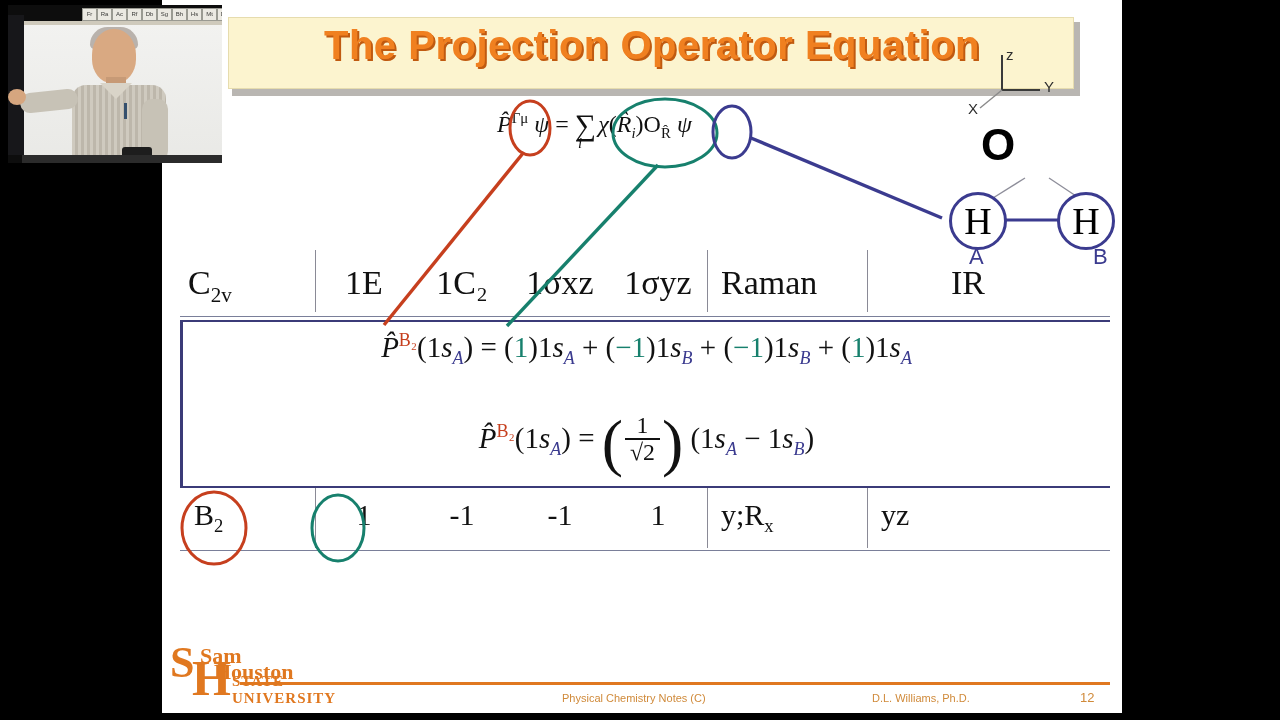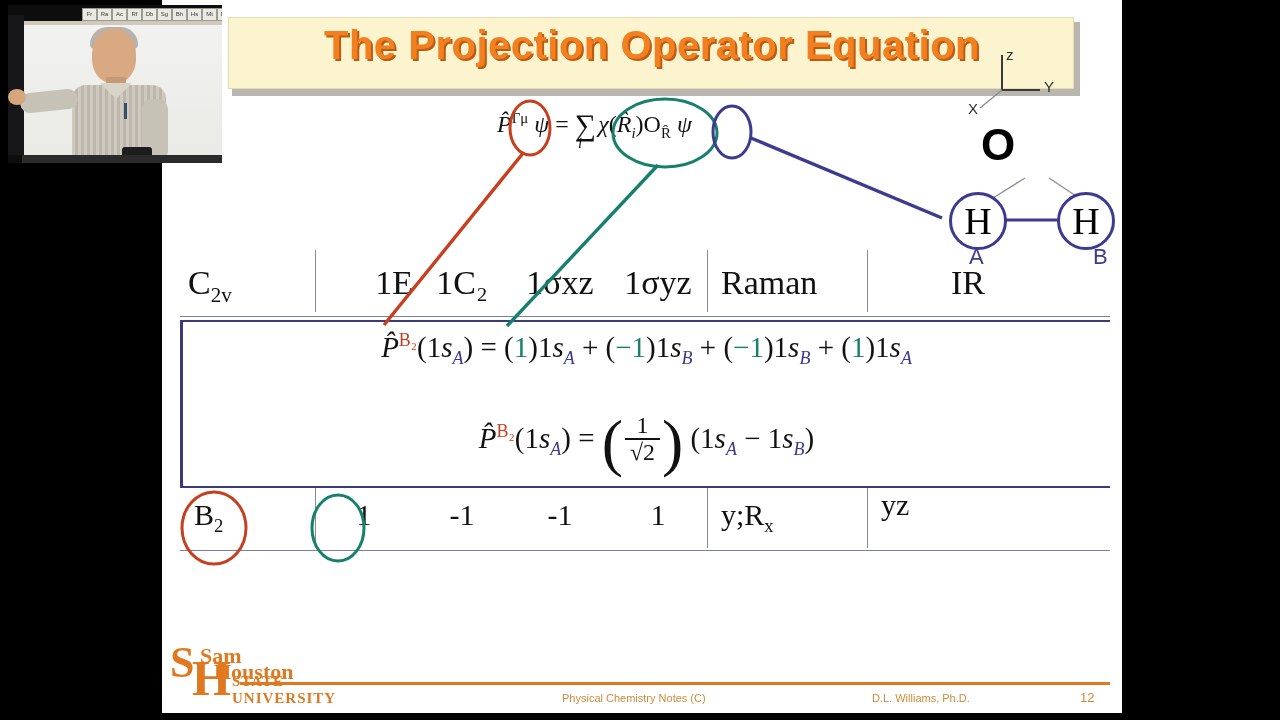--- a/index.html
+++ b/index.html
@@ -152,21 +152,21 @@
       <span class="mi" style="margin-left:-8px;">χ</span><span>(<span class="mi">R̂</span><sub class="mi">i</sub>)</span><span>O</span><sub>R̂</sub>
       <span class="mi">ψ</span>
     </div>
 
     <div id="table">
 
       <div class="trow" style="height:62px;">
         <div class="cell c-sym hdr-txt" style="padding-left:8px;padding-top:14px;">
           <span>C</span><sub>2v</sub>
         </div>
-        <div class="cell c-op hdr-txt" style="padding-top:14px;text-align:right;">
+        <div class="cell c-op hdr-txt" style="padding-top:14px;">
           <span>1E</span>
         </div>
         <div class="cell c-op hdr-txt" style="padding-top:14px;">
           <span>1C₂</span>
         </div>
         <div class="cell c-op hdr-txt" style="padding-top:14px;">
           <span>1σxz</span>
         </div>
         <div class="cell c-op hdr-txt" style="padding-top:14px;">
           <span>1σyz</span>
@@ -187,21 +187,21 @@
         <div class="cell c-sym row-txt" style="padding-left:14px;padding-top:10px;">
           <span>B</span><sub>2</sub>
         </div>
         <div class="cell c-op row-txt" style="padding-top:10px;">1</div>
         <div class="cell c-op row-txt" style="padding-top:10px;">-1</div>
         <div class="cell c-op row-txt" style="padding-top:10px;">-1</div>
         <div class="cell c-op row-txt" style="padding-top:10px;">1</div>
         <div class="cell c-ir row-txt" style="padding-left:14px;padding-top:10px;">
           y;R<sub>x</sub>
         </div>
-        <div class="cell c-raman row-txt" style="padding-left:14px;padding-top:0;">yz</div>
+        <div class="cell c-raman row-txt" style="padding-left:14px;padding-top:10px;">yz</div>
         <div class="vline" style="left:135px;height:60px;"></div>
         <div class="vline" style="left:527px;height:60px;"></div>
         <div class="vline" style="left:687px;height:60px;"></div>
       </div>
       <div class="hdr-line" style="top:300px;"></div>
     </div>
 
     <div id="overlay">
       <div class="eqline" style="top:8px;font-size:29px;">
         <span class="mi">P̂</span><sup class="red">B₂</sup><span>(1<span class="mi">s</span><sub class="mi blu">A</sub>)</span>

